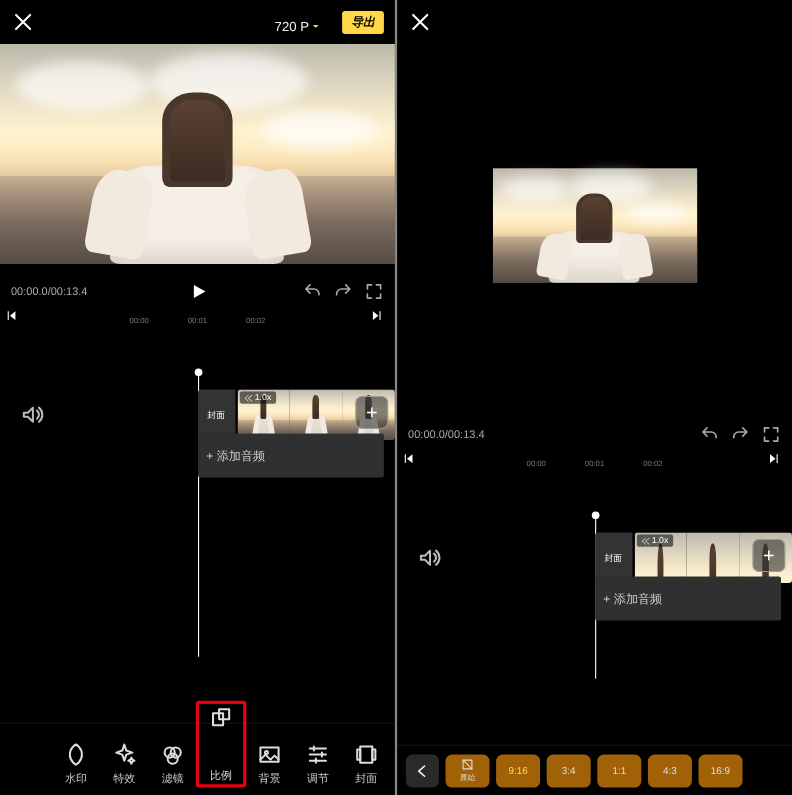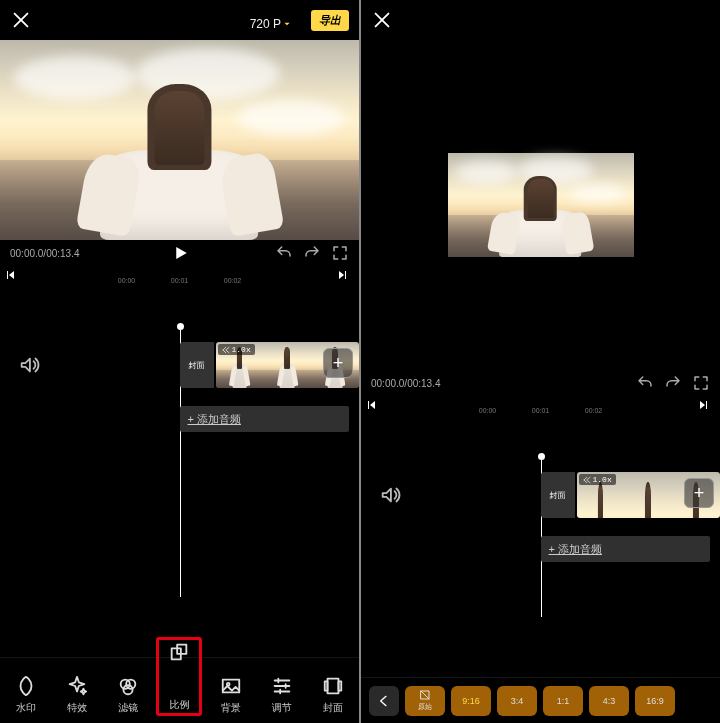--- a/index.html
+++ b/index.html
@@ -43,46 +43,46 @@
   .shirt { position:absolute; bottom:0; left:50%; transform:translateX(-50%); width:100%; height:58%;
            background:#f6efe7; border-radius: 30% 30% 6% 6% / 24% 24% 6% 6%; box-shadow: inset 0 -10px 20px rgba(0,0,0,.12);}
   .shirt::before, .shirt::after{content:"";position:absolute;top:6%;width:34%;height:86%;background:#f2e9df;border-radius:40% 30% 14% 14%;}
   .shirt::before{left:-12%;transform:rotate(10deg);}
   .shirt::after{right:-12%;transform:rotate(-10deg);}
 
   
   .screen.right .sunset { height: 104px; }
 
   
-  .playbar { display:flex; align-items:center; padding: 4px 10px 4px; gap:10px; font-size: 10px; color:#aaa; }
+  .playbar { display:flex; align-items:center; padding: 16px 10px 4px; gap:10px; font-size: 10px; color:#aaa; }
   .play-btn { width:26px; height:26px; cursor:pointer; display:flex;align-items:center;justify-content:center;}
   .pb-right { margin-left:auto; display:flex; gap:10px; align-items:center;}
   .ic { width:18px; height:18px; color:#aaa; cursor:pointer; flex-shrink:0; }
   .ic svg{width:100%;height:100%;}
   .time-line-strip { display:flex; align-items:flex-end; gap:2px; padding: 0 6px 4px; font-size:7px; color:#777; position:relative; height:20px;}
   .time-line-strip .skip-l{position:absolute;left:4px;bottom:2px;}
   .time-line-strip .skip-r{position:absolute;right:4px;bottom:2px;}
   .tick-labels{position:absolute;left:0;right:0;bottom:2px;display:flex;justify-content:space-around;padding:0 100px;}
 
   
   .timeline-area { flex:1; position:relative; padding-top: 56px; }
   .playhead { position:absolute; top:40px; bottom:60px; left:50%; width:1px; background:#fff; }
   .playhead::before{content:"";position:absolute;top:-3px;left:-3px;width:7px;height:7px;background:#fff;border-radius:50%;}
   .track { display:flex; align-items:center; gap:6px; height:46px; padding-left:18px; }
   .vol-ic{width:22px;height:22px;color:#bbb;margin-right:auto;}
   .clip-row { position:absolute; left:50%; right:0; top:56px; height:46px; display:flex; }
   .cover-thumb { width:34px; height:46px; background:#333; display:flex; align-items:center; justify-content:center; font-size:8px; color:#fff; border-radius:3px 0 0 3px; margin-right:2px;}
-  .clip { position:relative; flex:1; height:46px; border-radius:3px; overflow:hidden; display:flex;font-family:Liberation Mono, monospace; }
+  .clip { position:relative; flex:1; height:46px; border-radius:3px; overflow:hidden; display:flex; }
   .clip .sunset{flex:1;}
   .speed-badge{position:absolute;top:2px;left:2px;background:rgba(0,0,0,.55);color:#fff;font-size:8px;padding:1px 4px;border-radius:2px;display:flex;align-items:center;gap:2px;}
   .add-clip { position:absolute; right:6px; top:62px; width:30px; height:30px; border:1px solid #999; border-radius:6px; display:flex; align-items:center; justify-content:center; color:#fff; font-size:18px; cursor:pointer; background:rgba(50,50,50,.6);}
-  .audio-track { position:absolute; left:50%; right:10px; top:120px; height:26px; background:#303030; display:flex; align-items:center; padding-left:8px; font-size:11px; color:#ccc; border-radius:2px; cursor:pointer;text-decoration:underline;}
-
-  
-  .toolbar { display:flex; align-items:flex-end; justify-content:space-between; height:66px; padding: 6px 4px 8px; border-top:1px solid #141414;}
+  .audio-track { position:absolute; left:50%; right:10px; top:96px; height:40px; background:#303030; display:flex; align-items:center; padding-left:8px; font-size:11px; color:#ccc; border-radius:2px; cursor:pointer;}
+
+  
+  .toolbar { display:flex; align-items:flex-end; justify-content:flex-end; height:66px; padding: 6px 4px 8px; border-top:1px solid #141414;}
   .tool { display:flex; flex-direction:column; align-items:center; gap:4px; font-size:10px; color:#ccc; width:44px; cursor:pointer; }
   .tool .ticon { width:22px;height:22px;color:#ddd;}
   .tool.highlight { outline:3px solid #e70012; outline-offset:-2px; border-radius:2px; padding:3px 0;gap:35px;}
   .tool.selected { color:#ddd; }
 
   
   .ratio-bar { display:flex; align-items:center; gap:6px; height:46px; padding:6px 8px; border-top:1px solid #141414;}
   .back-btn { width:30px;height:30px;border-radius:6px;background:#2a2a2a;display:flex;align-items:center;justify-content:center;cursor:pointer;color:#fff;}
   .ratio-opt { flex-shrink:0; height:30px; min-width:40px; padding:0 8px; border-radius:6px; background:#a16207; display:flex; flex-direction:column; align-items:center; justify-content:center; font-size:9px; color:#ddd; cursor:pointer; gap:1px;}
   .ratio-opt.active { color:#ffd84a; }

